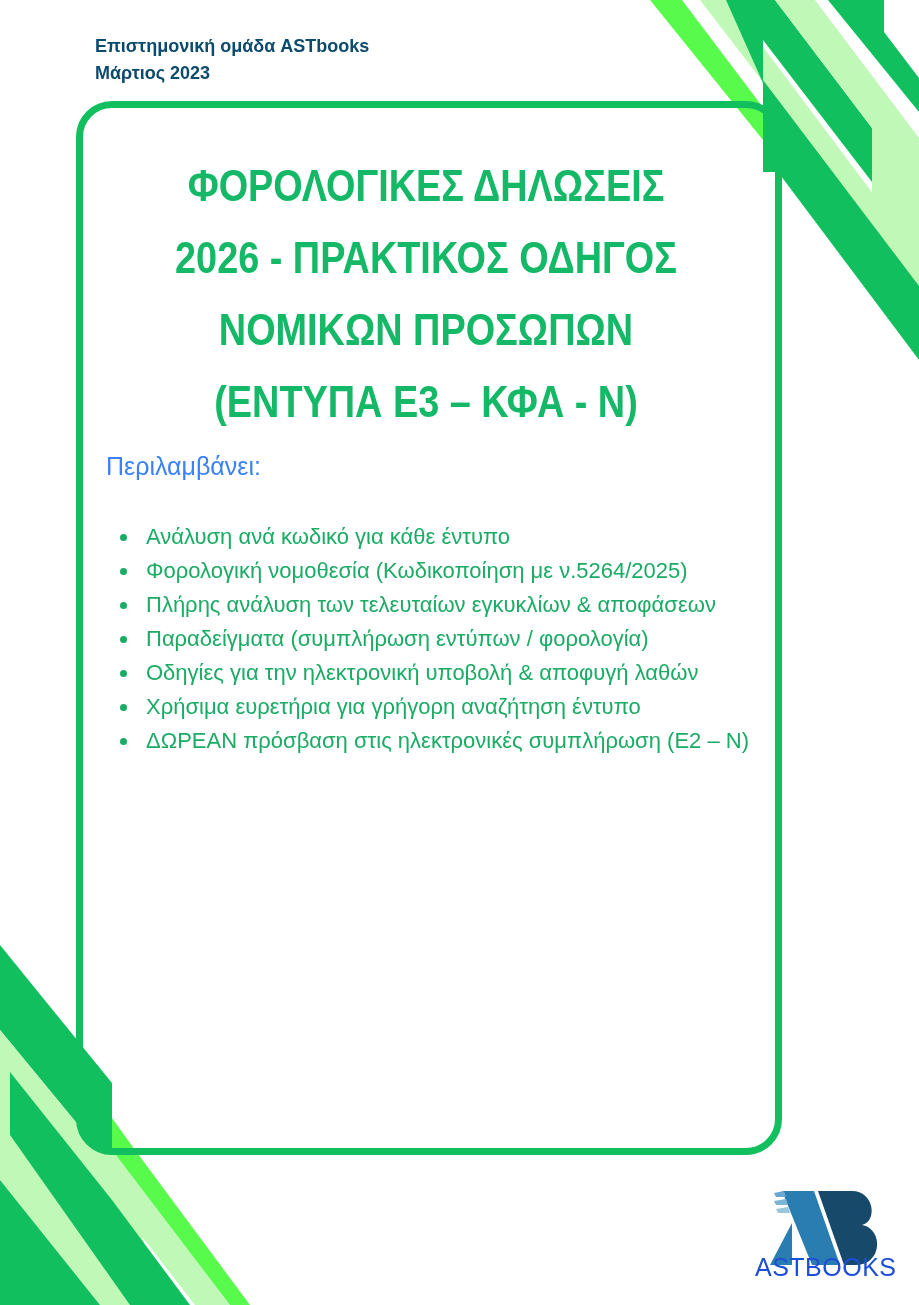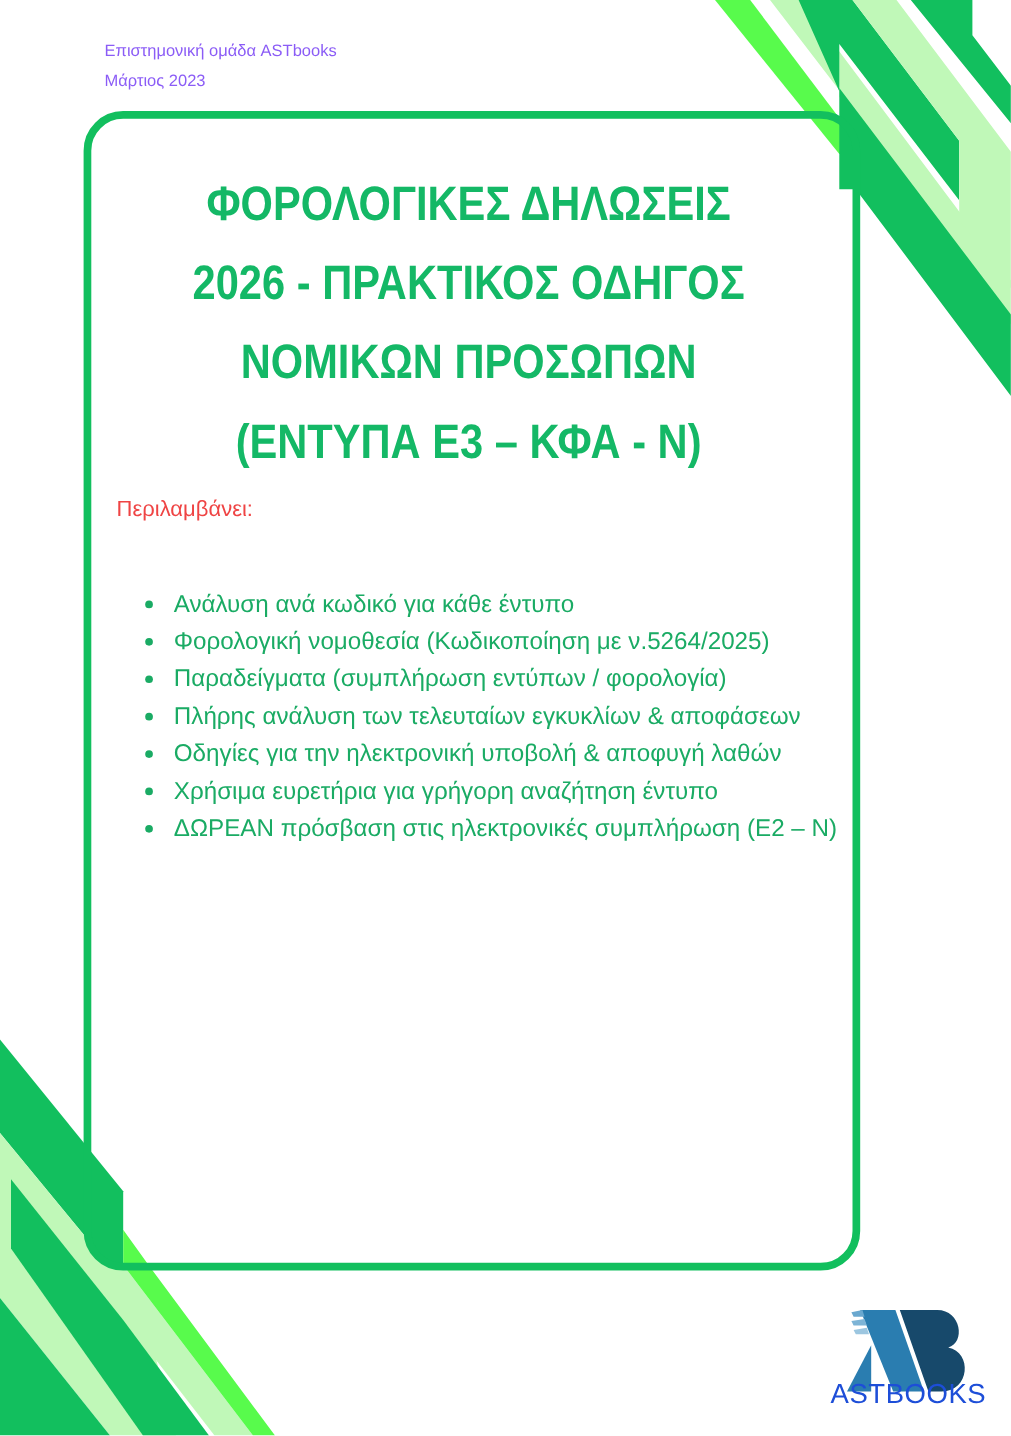--- a/index.html
+++ b/index.html
@@ -5,42 +5,42 @@
   html, body { margin: 0; padding: 0; }
   body {
     width: 919px; height: 1305px; position: relative; overflow: hidden;
     background: #ffffff;
     font-family: "Liberation Sans", "DejaVu Sans", sans-serif;
     color: #14b866;
   }
   .deco { position: absolute; left: 0; top: 0; width: 919px; height: 1305px; pointer-events: none; }
   .header-meta {
     position: absolute; left: 95px; top: 33px;
-    font-size: 15px; line-height: 27px; color: #8b5cf6;
+    font-size: 18px; line-height: 27px; color: #0c4a6e; font-weight: bold;
   }
   .header-meta div { white-space: nowrap; }
   .card {
     position: absolute; left: 76px; top: 101px; width: 692px; height: 1040px;
     border: 7px solid #12bf5e; border-radius: 36px; background: transparent;
     box-sizing: content-box;
   }
   .title {
     position: absolute; left: 100px; top: 150px; width: 652px;
     text-align: center; font-weight: bold; font-size: 44px; line-height: 72px;
     color: #14b866; letter-spacing: 0px;
     transform: scaleX(0.86); transform-origin: center top;
   }
   .title div { white-space: nowrap; }
   .includes-label {
     position: absolute; left: 106px; top: 452px;
-    font-size: 20px; color: #ef4444;
+    font-size: 25px; color: #3b82f6;
   }
   .bullets {
     position: absolute; left: 118px; top: 520px; width: 640px;
-    margin: 12px; padding: 0; list-style: none;
+    margin: 0; padding: 0; list-style: none;
     font-size: 22px; line-height: 34px; color: #1aab64;
   }
   .bullets li { position: relative; padding-left: 28px; }
   .bullets li .dot {
     position: absolute; left: 2px; top: 14px; width: 7px; height: 7px;
     border-radius: 50%; background: #1aab64;
   }
   .logo {
     position: absolute; left: 752px; top: 1168px; width: 150px; height: 120px;
   }
@@ -86,22 +86,22 @@
   <div>2026 - ΠΡΑΚΤΙΚΟΣ ΟΔΗΓΟΣ</div>
   <div>ΝΟΜΙΚΩΝ ΠΡΟΣΩΠΩΝ</div>
   <div>(ΕΝΤΥΠΑ Ε3 – ΚΦΑ - Ν)</div>
 </div>
 
 <div class="includes-label">Περιλαμβάνει:</div>
 
 <ul class="bullets">
   <li><span class="dot"></span><span>Ανάλυση ανά κωδικό για κάθε έντυπο</span></li>
   <li><span class="dot"></span><span>Φορολογική νομοθεσία (Κωδικοποίηση με ν.5264/2025)</span></li>
+  <li><span class="dot"></span><span>Πλήρης ανάλυση των τελευταίων εγκυκλίων &amp; αποφάσεων</span></li>
   <li><span class="dot"></span><span>Παραδείγματα (συμπλήρωση εντύπων / φορολογία)</span></li>
-  <li><span class="dot"></span><span>Πλήρης ανάλυση των τελευταίων εγκυκλίων &amp; αποφάσεων</span></li>
   <li><span class="dot"></span><span>Οδηγίες για την ηλεκτρονική υποβολή &amp; αποφυγή λαθών</span></li>
   <li><span class="dot"></span><span>Χρήσιμα ευρετήρια για γρήγορη αναζήτηση έντυπο</span></li>
   <li><span class="dot"></span><span>ΔΩΡΕΑΝ πρόσβαση στις ηλεκτρονικές συμπλήρωση (Ε2 – Ν)</span></li>
 </ul>
 
 <svg class="logo" viewBox="0 0 150 90" xmlns="http://www.w3.org/2000/svg">
 
   <polygon points="18,82 40,40 40,82" fill="#2a7db0"></polygon>
 
   <polygon points="30,8 62,8 88,82 60,82" fill="#2a7db0"></polygon>

